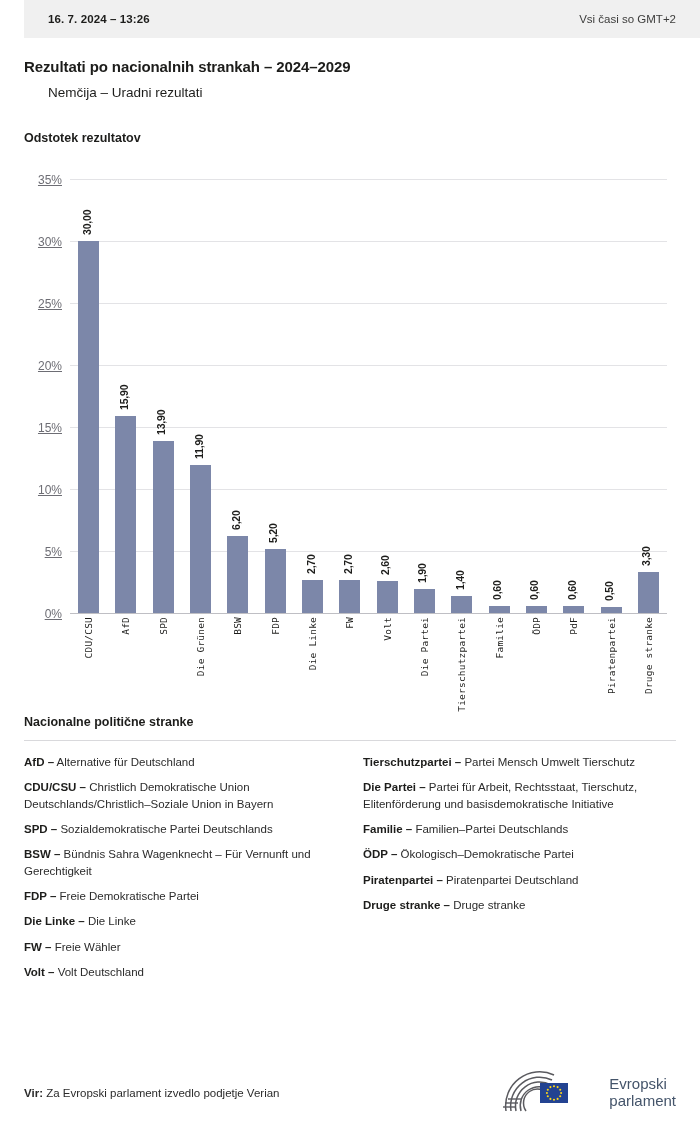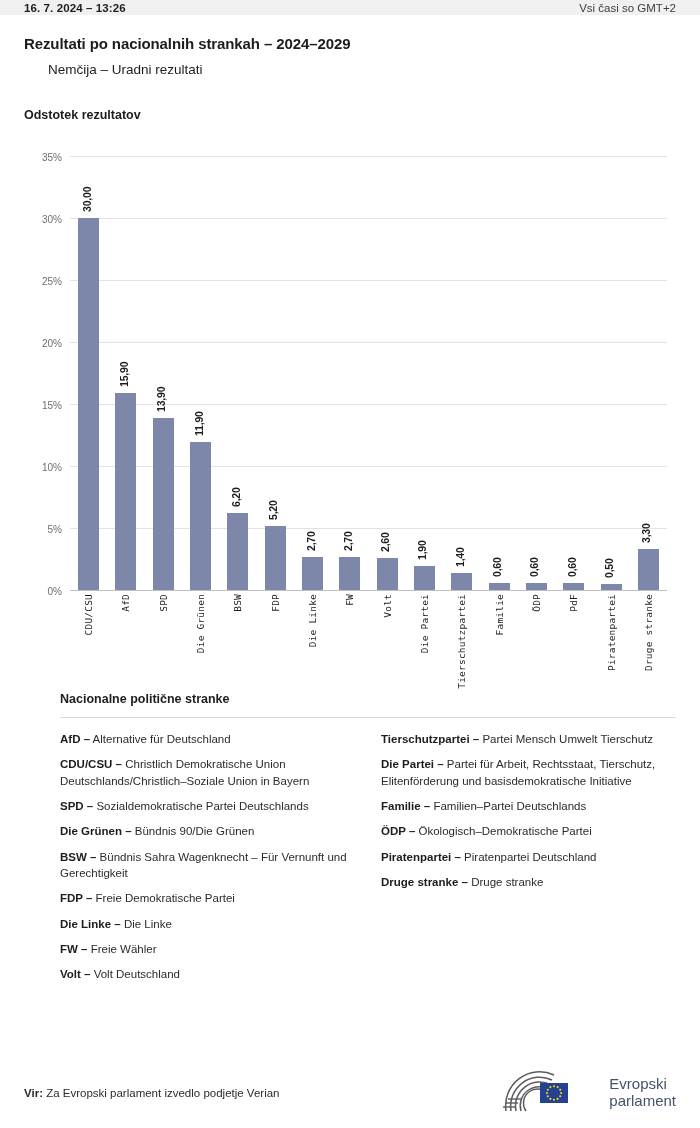--- a/index.html
+++ b/index.html
@@ -6,26 +6,27 @@
   html, body {
     width: 700px; height: 1128px;
     background: #ffffff;
     font-family: "Liberation Sans", sans-serif;
     color: #1d1d1b;
     overflow: hidden;
   }
 
   
   .topbar {
-    height: 15px;
+    height: 38px;
     background: #f0f0f0;
     display: flex;
     align-items: center;
     justify-content: space-between;
     padding: 0 24px;
+    margin-left: 24px;
   }
   .topbar .stamp { font-size: 11.5px; font-weight: bold; color: #1d1d1b; letter-spacing: .1px; }
   .topbar .tz    { font-size: 11.5px; color: #3c3c3b; }
 
   
   .titles { padding: 20px 24px 0 24px; }
   .title    { font-size: 15px; font-weight: bold; letter-spacing: -.1px; }
   .subtitle { font-size: 13.5px; color: #1d1d1b; margin-top: 10px; font-weight: normal; margin-left: 24px; }
 
   
@@ -47,23 +48,24 @@
     position: absolute; left: 0; right: 0;
     height: 0;
     border-top: 1px solid #e3e3e6;
   }
   .ytick.zero { border-top: 1px solid #bfbfc4; }
   .ytick .ylabel {
     position: absolute;
     right: 100%;
     margin-right: 8px;
     transform: translateY(-50%);
-    font-size: 10px;
+    font-size: 12px;
     color: #6d6d74;
     white-space: nowrap;
+    text-decoration: underline;
   }
 
   .bars {
     position: absolute;
     left: 0; right: 0; bottom: 0; top: 0;
     display: flex;
     align-items: flex-end;
   }
   .barcell {
     flex: 1 1 0;
@@ -107,21 +109,21 @@
     writing-mode: vertical-rl;
     transform: rotate(180deg);
     font-family: "DejaVu Sans Mono", monospace;
     font-size: 9.5px;
     color: #1d1d1b;
     white-space: nowrap;
     letter-spacing: .2px;
   }
 
   
-  .legend { padding: 0 24px; margin-top: 6px; margin-left: 36px; }
+  .legend { padding: 0 24px; margin-top: 6px; }
   .legend-title { font-size: 12.5px; font-weight: bold; }
   .legend-rule { border-top: 1px solid #d9d9dc; margin-top: 11px; }
   .legend-cols {
     display: flex;
     gap: 26px;
     margin-top: 13px;
   }
   .legend-col { flex: 1 1 0; }
   .legend-item {
     font-size: 11.5px;
@@ -332,21 +334,20 @@
 </div>
 
 <div class="legend">
   <div class="legend-title">Nacionalne politične stranke</div>
   <div class="legend-rule"></div>
   <div class="legend-cols">
     <div class="legend-col" id="legend-left">
         <div class="legend-item"><b>AfD –</b><span> Alternative für Deutschland</span></div>
         <div class="legend-item"><b>CDU/CSU –</b><span> Christlich Demokratische Union Deutschlands/Christlich–Soziale Union in Bayern</span></div>
         <div class="legend-item"><b>SPD –</b><span> Sozialdemokratische Partei Deutschlands</span></div>
-        <div class="legend-item"><b>Die Grünen –</b><span> Bündnis 90/Die Grünen</span></div>
         <div class="legend-item"><b>BSW –</b><span> Bündnis Sahra Wagenknecht – Für Vernunft und Gerechtigkeit</span></div>
         <div class="legend-item"><b>FDP –</b><span> Freie Demokratische Partei</span></div>
         <div class="legend-item"><b>Die Linke –</b><span> Die Linke</span></div>
         <div class="legend-item"><b>FW –</b><span> Freie Wähler</span></div>
         <div class="legend-item"><b>Volt –</b><span> Volt Deutschland</span></div>
       </div>
     <div class="legend-col" id="legend-right">
         <div class="legend-item"><b>Tierschutzpartei –</b><span> Partei Mensch Umwelt Tierschutz</span></div>
         <div class="legend-item"><b>Die Partei –</b><span> Partei für Arbeit, Rechtsstaat, Tierschutz, Elitenförderung und basisdemokratische Initiative</span></div>
         <div class="legend-item"><b>Familie –</b><span> Familien–Partei Deutschlands</span></div>

